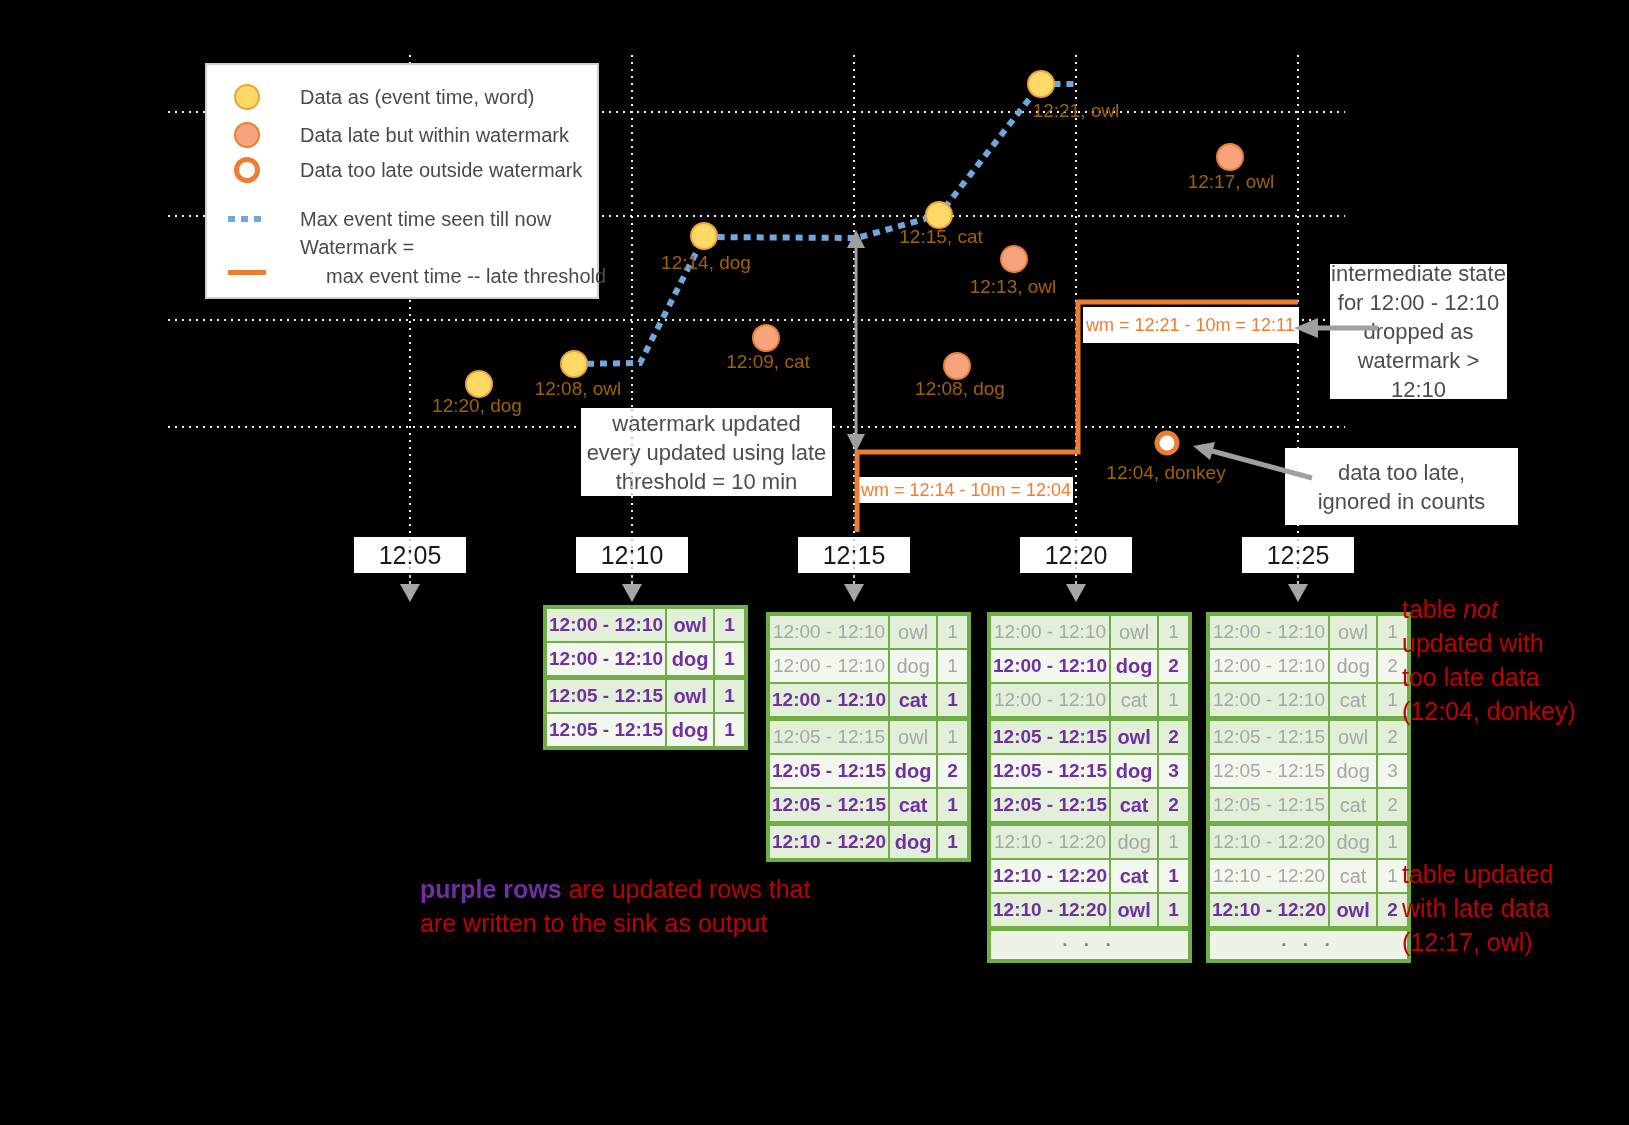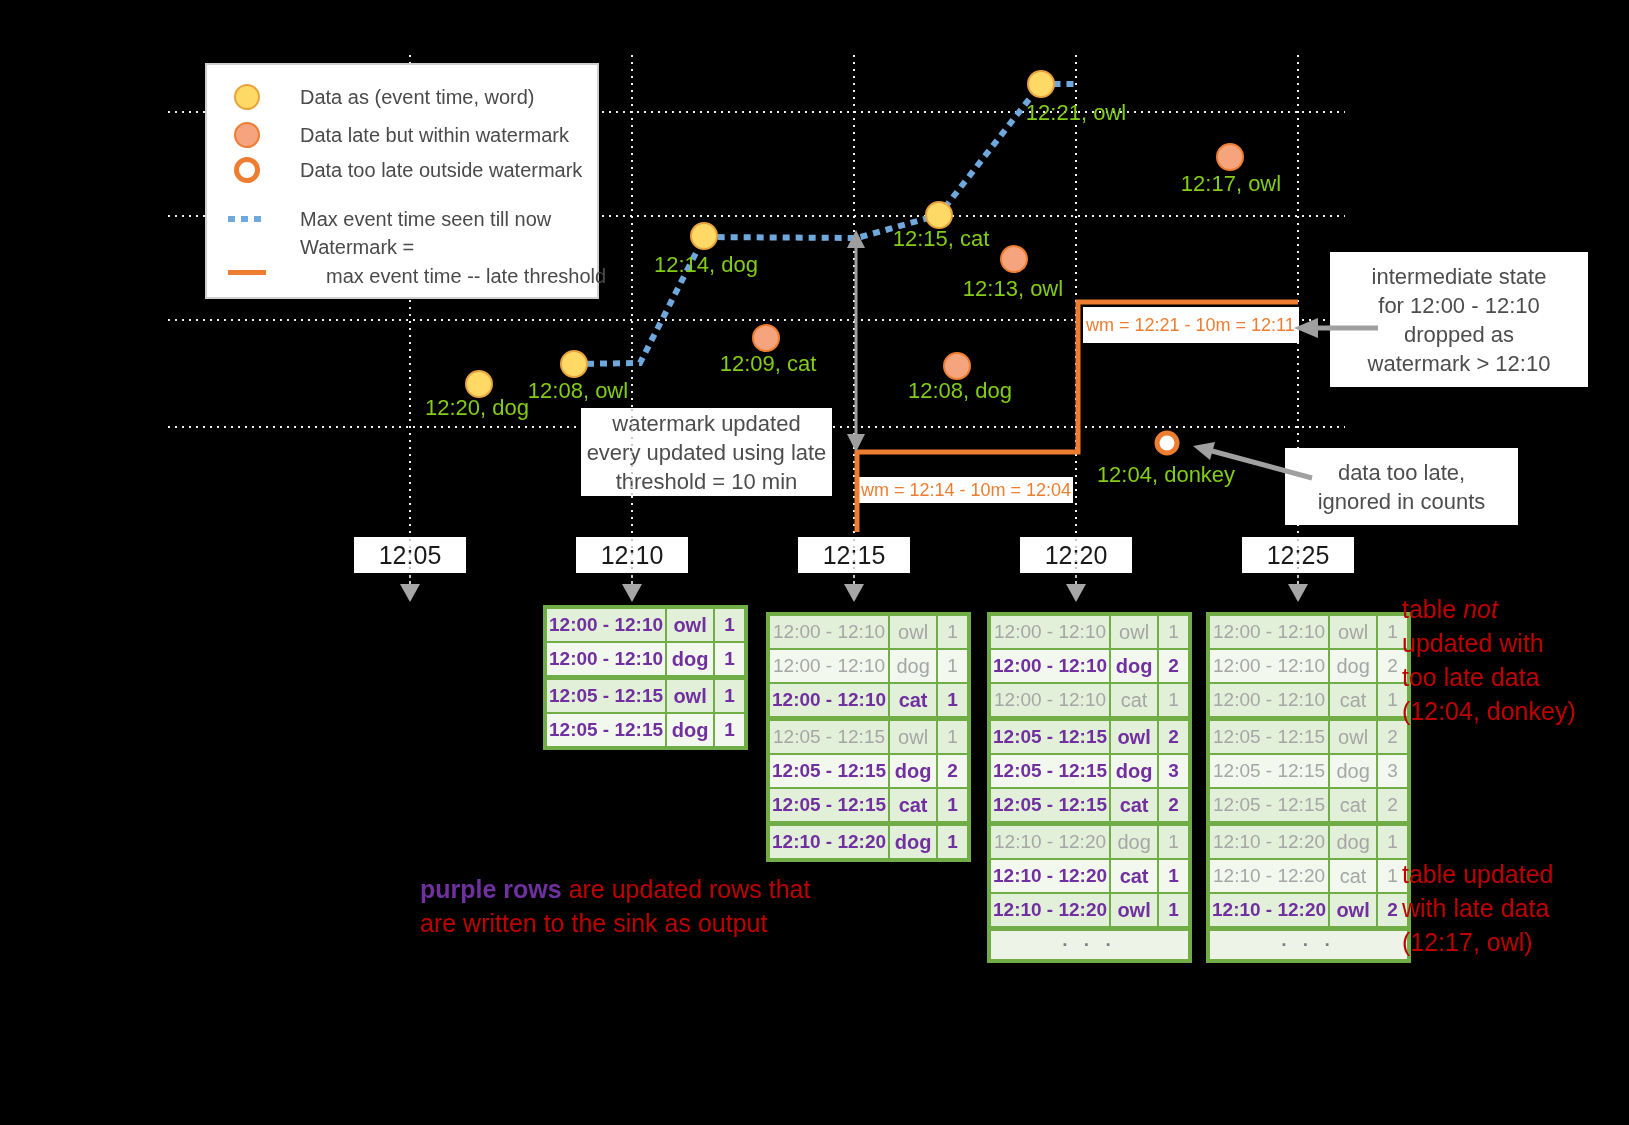--- a/index.html
+++ b/index.html
@@ -17,21 +17,21 @@
   .dot-late{width:22px;height:22px;border-radius:50%;background:#F5A47E;border:2px solid #ED7D31;}
   .dot-toolate{width:16px;height:16px;border-radius:50%;background:#fff;border:5px solid #ED7D31;}
   .mk-blue{width:38px;height:6px;background:repeating-linear-gradient(90deg,#6FA8DC 0 7px,transparent 7px 13px);}
   .mk-orange{width:38px;height:5px;background:#ED7D31;align-self:flex-end;margin-bottom:8px;}
   .lg-wm .lg-text .indent{padding-left:26px;}
   
   .pt{position:absolute;border-radius:50%;transform:translate(-50%,-50%);z-index:3;}
   .pt.ontime{width:24px;height:24px;background:#FFD966;border:2px solid #E8A33D;}
   .pt.late{width:24px;height:24px;background:#F5A47E;border:2px solid #ED7D31;}
   .pt.toolate{width:15px;height:15px;background:#fff;border:5px solid #ED7D31;}
-  .ptlabel{position:absolute;transform:translateX(-50%);color:#84cc16;font-size:22px;
+  .ptlabel{position:absolute;transform:translateX(-50%);color:#a16207;font-size:19px;
            white-space:nowrap;z-index:3;}
   
   .wmlabel{position:absolute;background:#fff;color:#ED7D31;font-size:18px;white-space:nowrap;
            display:flex;align-items:center;padding:0 3px;z-index:1;}
   
   .whitebox{position:absolute;background:#fff;color:#4D4D4D;font-size:22px;line-height:29px;
             text-align:center;z-index:1;display:flex;flex-direction:column;justify-content:center;}
   
   .timebox{position:absolute;width:112px;height:36px;background:#fff;color:#1A1A1A;font-size:25px;
            display:flex;align-items:center;justify-content:center;transform:translateX(-50%);z-index:1;}
@@ -104,21 +104,21 @@
         </span>
       <span class="lg-text">Max event time seen till now</span>
     </div>
   </div>
 
   <div class="whitebox" style="left:581px;top:408px;width:251px;height:88px">
     <div>watermark updated</div>
     <div>every updated using late</div>
     <div>threshold = 10 min</div>
   </div>
-  <div class="whitebox" style="left:1330px;top:252px;width:258px;height:135px">
+  <div class="whitebox" style="left:1330px;top:264px;width:177px;height:135px">
     <div>intermediate state</div>
     <div>for 12:00 - 12:10</div>
     <div>dropped as</div>
     <div>watermark &gt; 12:10</div>
   </div>
   <div class="whitebox" style="left:1285px;top:448px;width:233px;height:77px">
     <div>data too late,</div>
     <div>ignored in counts</div>
   </div>
 

